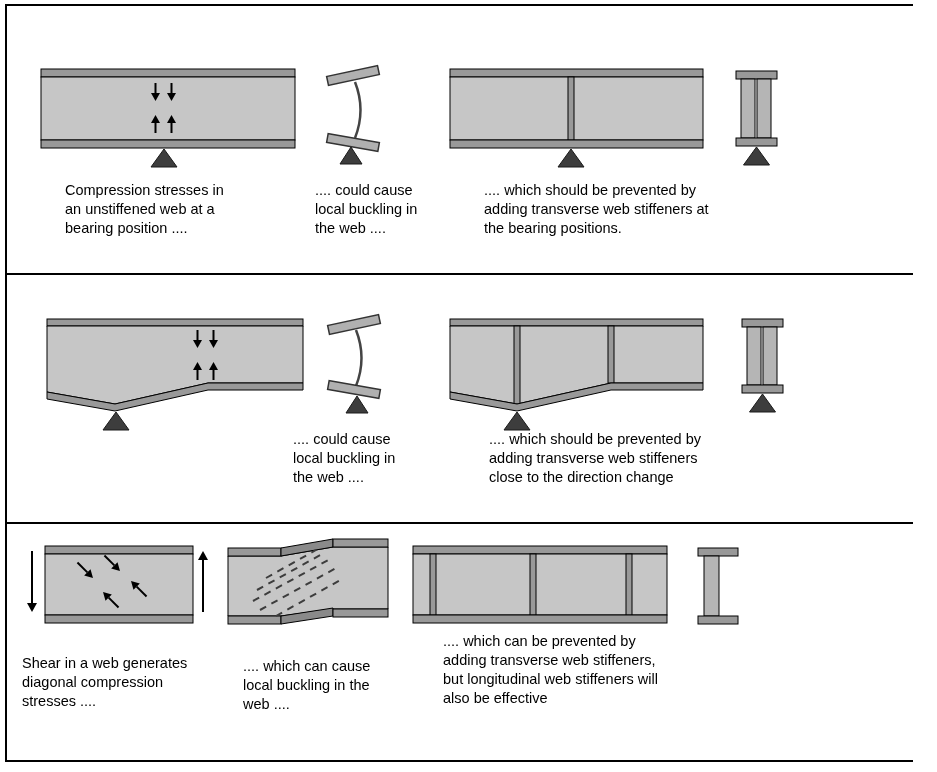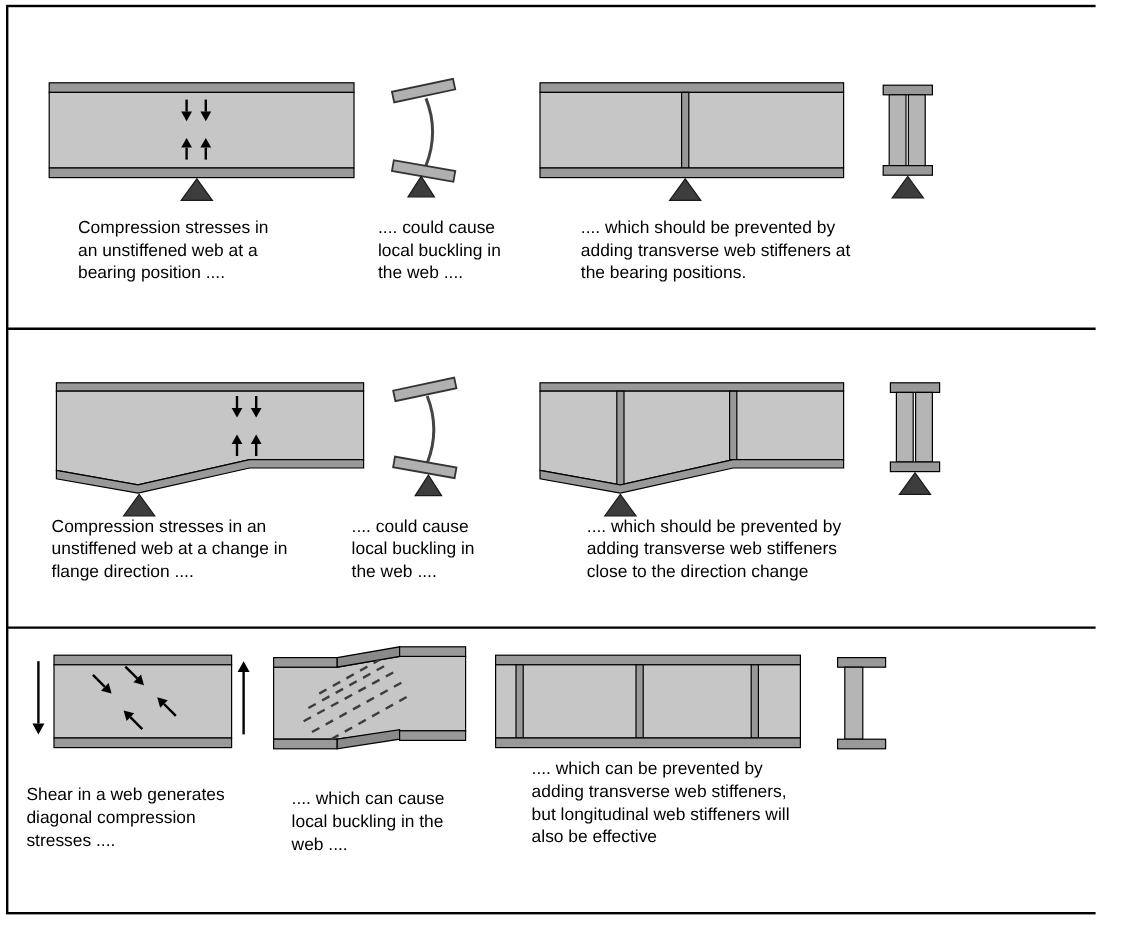--- a/index.html
+++ b/index.html
@@ -193,23 +193,20 @@
   <div class="cap" style="left:65px;  top:181px;">Compression stresses in
 an unstiffened web at a
 bearing position ....</div>
   <div class="cap" style="left:315px; top:181px;">.... could cause
 local buckling in
 the web ....</div>
   <div class="cap" style="left:484px; top:181px;">.... which should be prevented by
 adding transverse web stiffeners at
 the bearing positions.</div>
 
-  <div class="cap" style="left:43px;  top:430px;">Compression stresses in an
-unstiffened web at a change in
-flange direction ....</div>
   <div class="cap" style="left:293px; top:430px;">.... could cause
 local buckling in
 the web ....</div>
   <div class="cap" style="left:489px; top:430px;">.... which should be prevented by
 adding transverse web stiffeners
 close to the direction change</div>
 
   <div class="cap" style="left:22px;  top:654px;">Shear in a web generates
 diagonal compression
 stresses ....</div>

